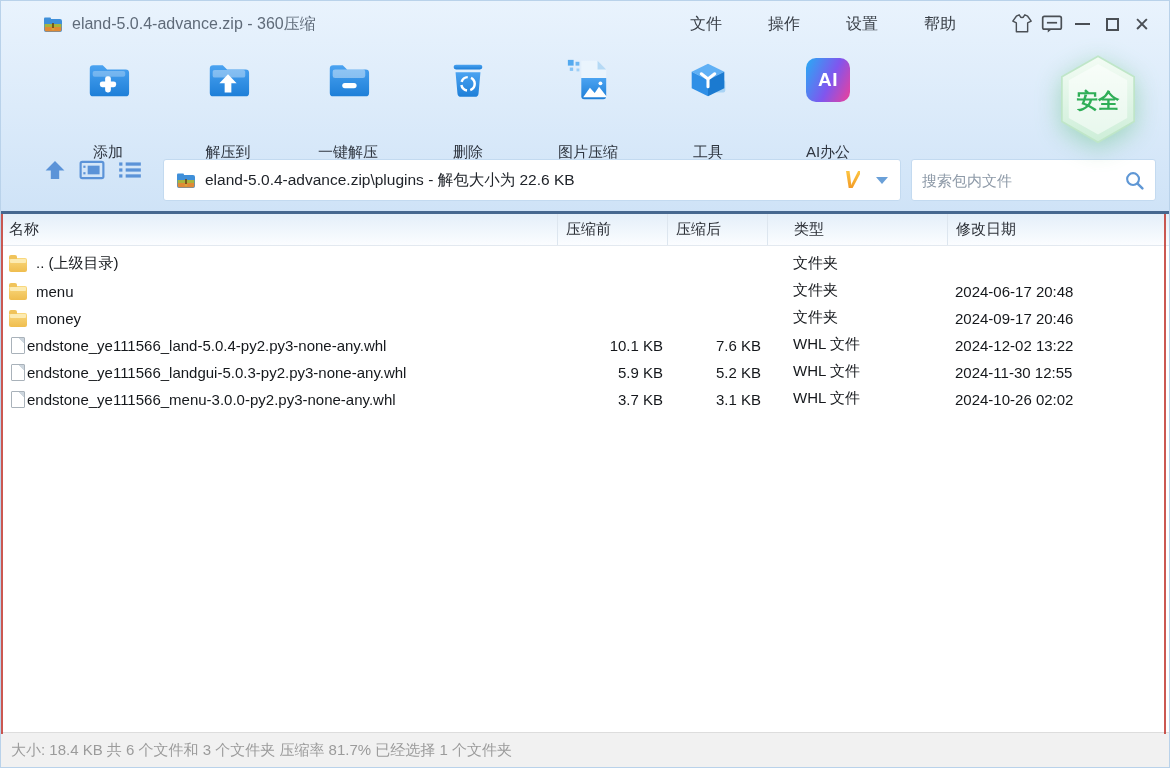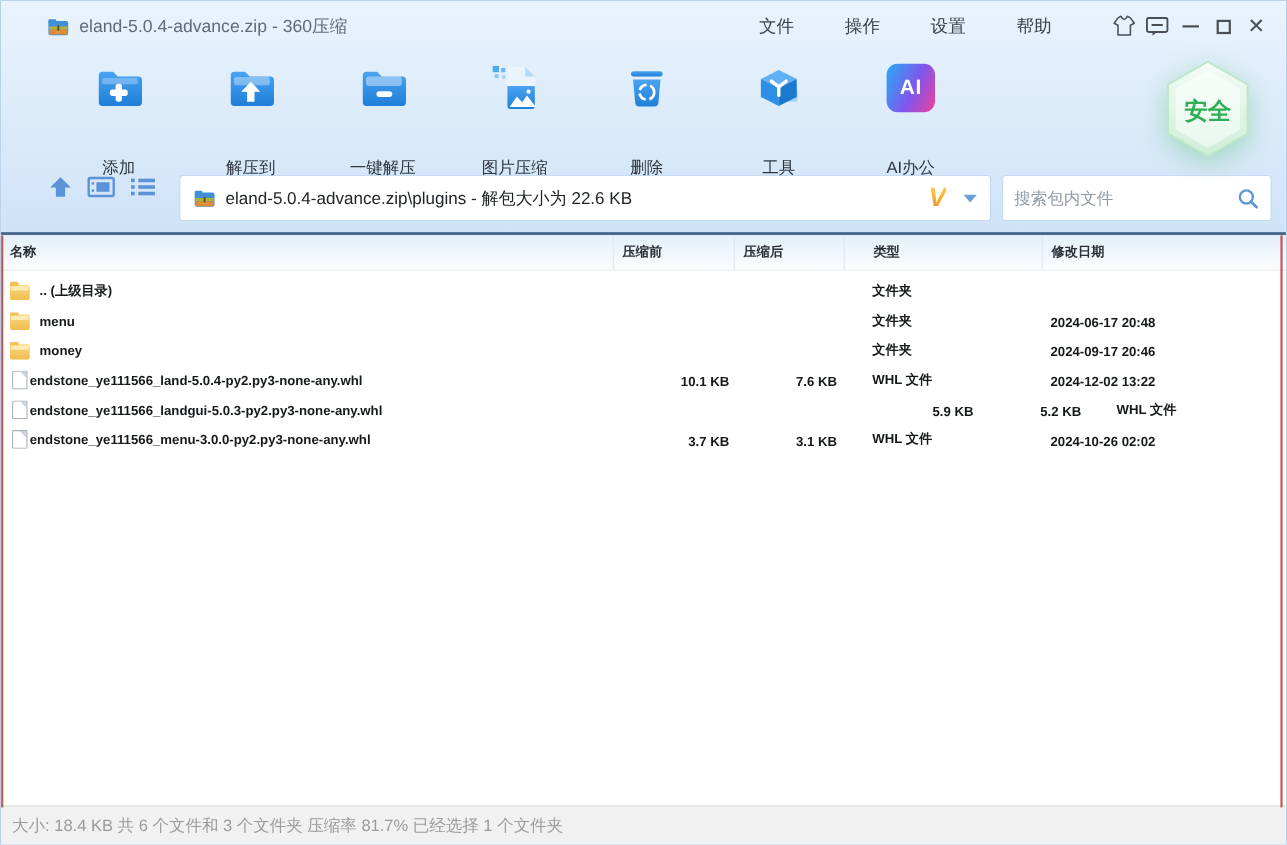--- a/index.html
+++ b/index.html
@@ -50,21 +50,21 @@
 
   .navy-divider { height:3px; background:#46688f; }
 
   
   .list-area { flex:1; background:#fff; position:relative; display:flex; flex-direction:column; }
   .red-edge { position:absolute; top:0; width:2px; height:520px; background:#c23b32; opacity:.85; z-index:5; }
   .red-left { left:0; } .red-right { right:3px; }
 
   .thead { height:32px; display:flex; align-items:center; flex:none;
     background:linear-gradient(#e4eff9,#fbfdff); border-bottom:1px solid #e3e9f0; }
-  .cell { font-size:12px;font-weight:bold; }
+  .cell { font-size:15px; }
   .cell-name { flex:1; display:flex; align-items:center; padding-left:8px; min-width:0; }
   .cell-before { width:110px; text-align:right; padding-right:4px; flex:none; }
   .cell-after  { width:100px; text-align:right; padding-right:6px; flex:none; }
   .cell-type   { width:180px; padding-left:26px; flex:none; }
   .cell-date   { width:222px; padding-left:8px; flex:none; }
   .thead .cell { color:#2b2f36; height:100%; display:flex; align-items:center; }
   .thead .cell-before, .thead .cell-after { justify-content:flex-start; text-align:left; padding-left:8px; }
   .thead .cell-before, .thead .cell-after, .thead .cell-type, .thead .cell-date { border-left:1px solid #dde6ef; }
 
   .tbody { flex:1; }
@@ -173,44 +173,44 @@
         <svg width="46" height="46" viewBox="0 0 48 48">
           <path d="M5 12 q0-3.5 3.5-3.5 h10 l4.5 4.5 h19.5 q3.5 0 3.5 3.5 v21 q0 3.5-3.5 3.5 h-34 q-3.5 0-3.5-3.5 z" fill="url(#gBlue)"></path>
           <rect x="8" y="13" width="34" height="9" rx="2.5" fill="#ffffff" opacity="0.4"></rect>
           <rect x="18" y="27" width="15" height="5.5" rx="2.7" fill="#fff"></rect>
         </svg>
         <span class="tool-label">一键解压</span>
       </div>
 
       <div class="tool">
         <svg width="46" height="46" viewBox="0 0 48 48">
+          <rect x="9" y="8" width="30" height="5" rx="2.5" fill="url(#gBlue)"></rect>
+          <path d="M11 16 h26 l-2 22 q-.3 3.5-3.8 3.5 h-14.4 q-3.5 0-3.8-3.5 z" fill="url(#gBlue)"></path>
+          <circle cx="24" cy="28" r="7" fill="none" stroke="#fff" stroke-width="2.6" stroke-dasharray="8.5 3.5"></circle>
+        </svg>
+        <span class="tool-label">删除</span>
+      </div>
+
+      <div class="tool">
+        <svg width="46" height="46" viewBox="0 0 48 48">
           <rect x="3" y="3" width="6" height="6" fill="#53a9ef"></rect>
           <rect x="11" y="5" width="4" height="4" fill="#6cb6f2"></rect>
           <rect x="5" y="11" width="3.5" height="3.5" fill="#85c3f5"></rect>
           <rect x="12" y="12" width="3" height="3" fill="#9fd0f7"></rect>
           <path d="M17 4 h17 l9 9 v28 q0 3-3 3 h-20 q-3 0-3-3 z" fill="#eaf4fd"></path>
           <path d="M34 4 l9 9 h-9 z" fill="#b5d9f5"></path>
           <path d="M17 22 h26 v19 q0 3-3 3 h-20 q-3 0-3-3 z" fill="url(#gBlue)"></path>
           <path d="M19 42 l7-10 5 5.5 4.5-6.5 8.5 11 z" fill="#fff"></path>
           <circle cx="37" cy="27.5" r="2" fill="#fff"></circle>
         </svg>
         <span class="tool-label">图片压缩</span>
       </div>
 
       <div class="tool">
         <svg width="46" height="46" viewBox="0 0 48 48">
-          <rect x="9" y="8" width="30" height="5" rx="2.5" fill="url(#gBlue)"></rect>
-          <path d="M11 16 h26 l-2 22 q-.3 3.5-3.8 3.5 h-14.4 q-3.5 0-3.8-3.5 z" fill="url(#gBlue)"></path>
-          <circle cx="24" cy="28" r="7" fill="none" stroke="#fff" stroke-width="2.6" stroke-dasharray="8.5 3.5"></circle>
-        </svg>
-        <span class="tool-label">删除</span>
-      </div>
-
-      <div class="tool">
-        <svg width="46" height="46" viewBox="0 0 48 48">
           <rect x="31" y="24" width="11" height="13" rx="2" fill="#a9d3f4"></rect>
           <polygon points="24,7 41,15.5 24,24 7,15.5" fill="#5fb0f5"></polygon>
           <polygon points="7,15.5 24,24 24,41 7,32.5" fill="#2f8fe6"></polygon>
           <polygon points="41,15.5 24,24 24,41 41,32.5" fill="#1b7ad0"></polygon>
           <path d="M24 31 v-8 M24 23 l-7-5.5 M24 23 l7-5.5" stroke="#fff" stroke-width="3.2" stroke-linecap="round" fill="none"></path>
         </svg>
         <span class="tool-label">工具</span>
       </div>
 
       <div class="tool">
@@ -334,20 +334,21 @@
     <div class="cell cell-date">2024-12-02 13:22</div>
   </div>
         <div class="trow">
     <div class="cell cell-name">
       <span class="ricon icon-file"></span>
       <span>endstone_ye111566_landgui-5.0.3-py2.py3-none-any.whl</span>
     </div>
     <div class="cell cell-before">5.9 KB</div>
     <div class="cell cell-after">5.2 KB</div>
     <div class="cell cell-type">WHL 文件</div>
+    <div class="cell cell-date">2024-11-30 12:55</div>
   </div>
         <div class="trow">
     <div class="cell cell-name">
       <span class="ricon icon-file"></span>
       <span>endstone_ye111566_menu-3.0.0-py2.py3-none-any.whl</span>
     </div>
     <div class="cell cell-before">3.7 KB</div>
     <div class="cell cell-after">3.1 KB</div>
     <div class="cell cell-type">WHL 文件</div>
     <div class="cell cell-date">2024-10-26 02:02</div>

